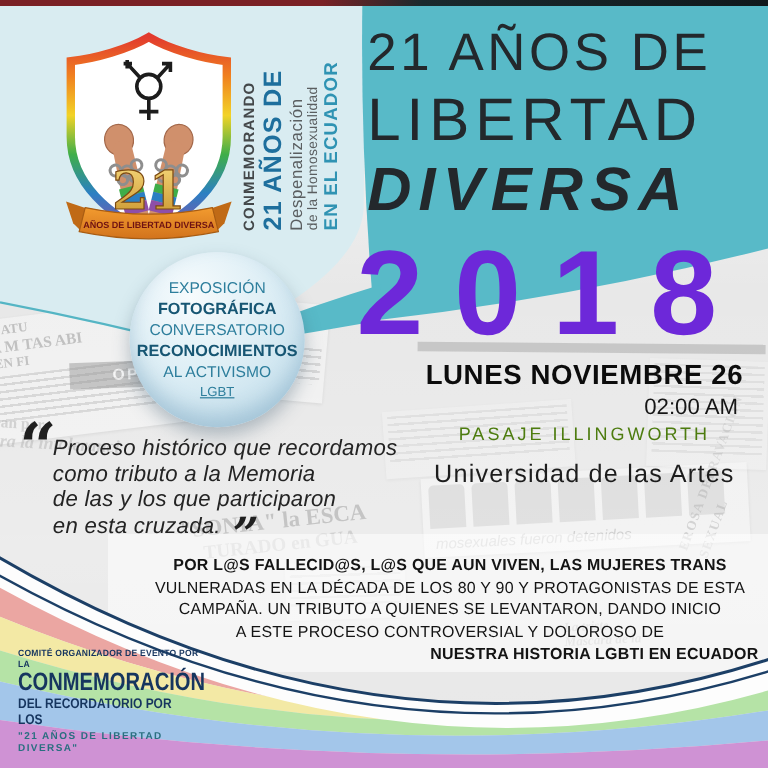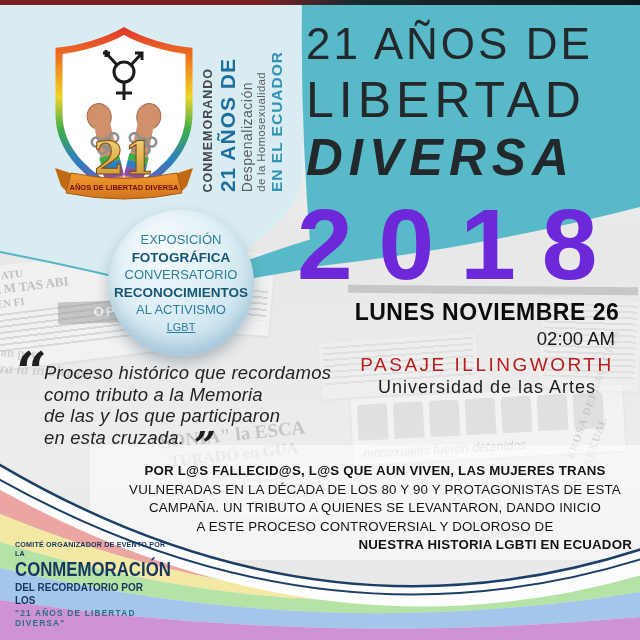--- a/index.html
+++ b/index.html
@@ -42,22 +42,22 @@
           background:radial-gradient(circle at 35% 25%,#f6fbfd 0%,#ddeef5 45%,#b7d7e7 100%);
           box-shadow:0 7px 14px rgba(60,90,110,.35),inset 0 -10px 16px rgba(125,165,190,.45);
           display:flex;flex-direction:column;align-items:center;justify-content:center;text-align:center;}
   .c-reg{font-size:13px;color:#2d7e9c;line-height:17.5px;}
   .c-bold{font-size:13.5px;font-weight:bold;color:#175673;line-height:17.5px;}
   .c-last{font-size:11px;color:#2d7e9c;line-height:16px;text-decoration:underline;}
   
   #event{left:351px;top:299px;width:272px;text-align:center;}
   .e-date{font-size:23px;font-weight:800;color:#0c0c0c;letter-spacing:.5px;}
   .e-time{font-size:18.5px;color:#161616;text-align:right;padding-right:8px;margin-top:2px;}
-  .e-venue{font-size:19px;color:#b91c1c;letter-spacing:2.5px;margin-top:4px;}
-  .e-place{font-size:18px;color:#1d1d1d;letter-spacing:1px;margin-top:1px;}
+  .e-venue{font-size:15px;color:#4d7c0f;letter-spacing:2.5px;margin-top:4px;}
+  .e-place{font-size:21px;color:#1d1d1d;letter-spacing:1px;margin-top:13px;}
   
   .qmark{font-family:"DejaVu Serif","Liberation Serif",serif;font-weight:bold;color:#1f1f1f;}
   #qopen{left:16px;top:340px;font-size:54px;}
   #qlines{left:44px;top:362px;width:320px;font-style:italic;font-size:18.5px;color:#242424;line-height:21.5px;letter-spacing:.2px;}
   #qclose{display:inline-block;font-size:38px;line-height:0;position:relative;top:14px;left:10px;}
   
   #tribute{left:118px;top:462px;width:514px;font-size:13.3px;color:#141414;line-height:18.6px;letter-spacing:.2px;text-align:center;}
   .tr-b{font-weight:bold;}
   .tr-r{text-align:right;font-weight:bold;}
   

